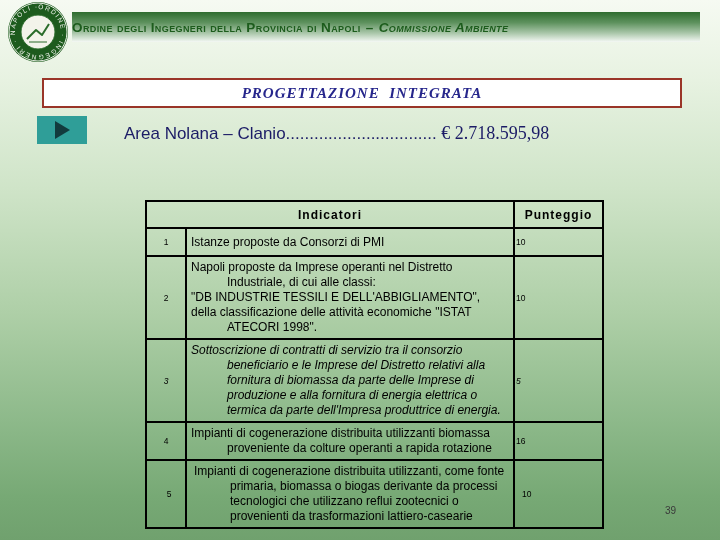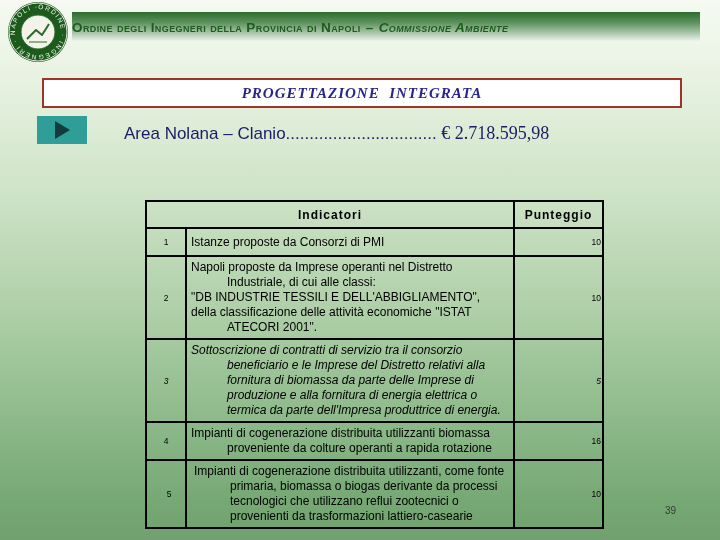--- a/index.html
+++ b/index.html
@@ -108,21 +108,21 @@
   td.c-text {
     vertical-align: middle;
     font-size: 12px; line-height: 1.25;
     padding: 3px 4px;
   }
   td.c-text .para {
     padding-left: 36px;
     text-indent: -36px;
   }
   td.c-score {
-    text-align: right; vertical-align: middle;
+    text-align: left; vertical-align: middle;
     font-size: 8.5px;
   }
   tr.r1 td { height: 20px; }
   tr.r2 td { height: 47px; }
   tr.r3 td { height: 51px; font-style: italic; }
   tr.r4 td { height: 26px; }
   tr.r5 td { height: 44px; padding-left: 7px; }
 
   
   .page-number {
@@ -187,21 +187,21 @@
         <td class="c-text">
             <div class="para">Istanze proposte da Consorzi di PMI</div>
           </td>
         <td class="c-score">10</td>
       </tr>
       <tr class="r2">
         <td class="c-num">2</td>
         <td class="c-text">
             <div class="para">Napoli proposte da Imprese operanti nel Distretto Industriale, di cui alle classi:</div>
             <div class="para">"DB INDUSTRIE TESSILI E DELL'ABBIGLIAMENTO",</div>
-            <div class="para">della classificazione delle attività economiche "ISTAT ATECORI 2001".</div>
+            <div class="para">della classificazione delle attività economiche "ISTAT ATECORI 1998".</div>
           </td>
         <td class="c-score">10</td>
       </tr>
       <tr class="r3">
         <td class="c-num">3</td>
         <td class="c-text">
             <div class="para">Sottoscrizione di contratti di servizio tra il consorzio beneficiario e le Imprese del Distretto relativi alla fornitura di biomassa da parte delle Imprese di produzione e alla fornitura di energia elettrica o termica da parte dell'Impresa produttrice di energia.</div>
           </td>
         <td class="c-score">5</td>
       </tr>

